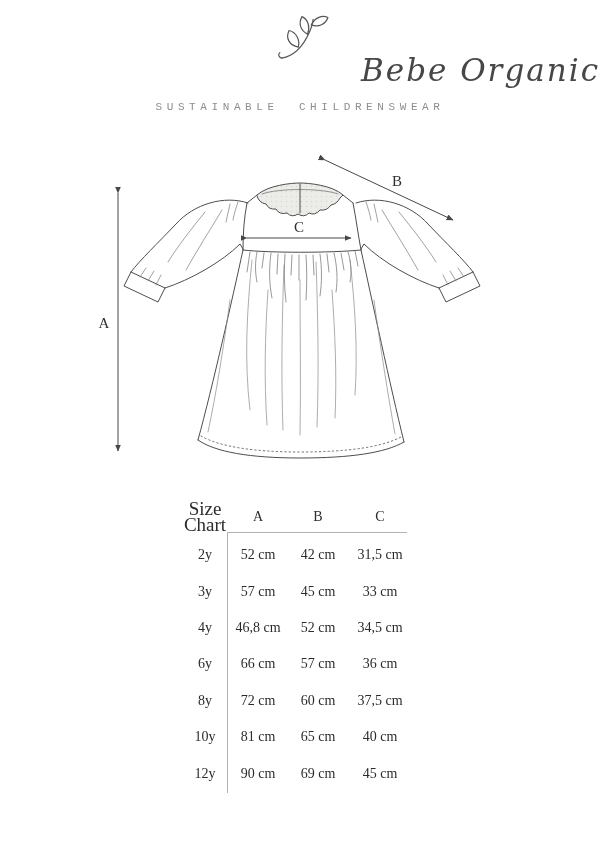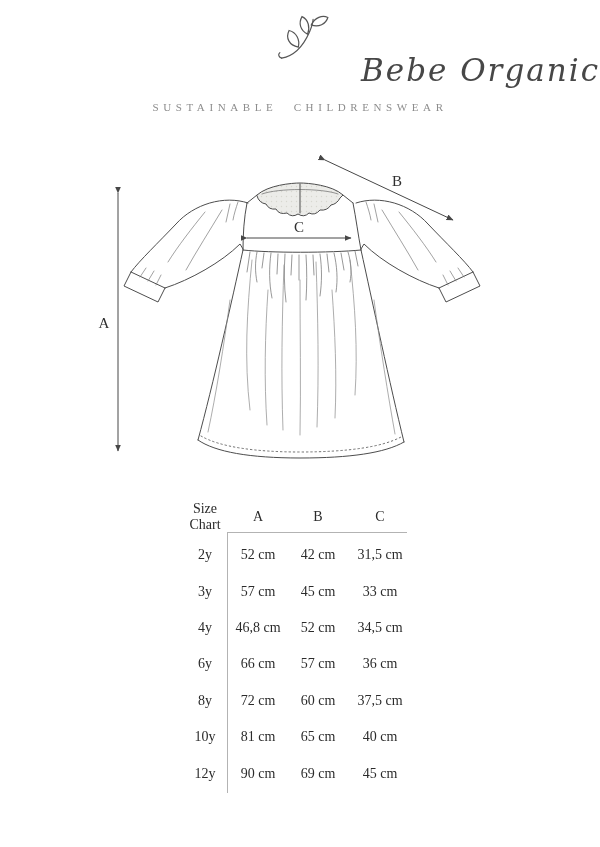--- a/index.html
+++ b/index.html
@@ -9,31 +9,31 @@
   }
   
   .sprig { position:absolute; top:12px; left:272px; }
   .brand-name {
     position:absolute; top:52px; left:0; width:100%; text-align:right;
     font-family:"DejaVu Serif",serif; font-style:italic; font-size:31px;
     letter-spacing:2px; color:#474747; font-weight:400;
   }
   .brand-tagline {
     position:absolute; top:101px; left:0; width:100%; text-align:center;
-    font-family:Liberation Serif, serif; font-size:11px;
+    font-family:Liberation Mono, monospace; font-size:11px;
     letter-spacing:4.6px; word-spacing:9px; color:#8d8d8d;
   }
   
   .diagram { position:absolute; top:140px; left:0; }
   .diagram text { font-family:"Liberation Serif","DejaVu Serif",serif; font-size:15px; fill:#2f2f2f; }
   
   .size-table { position:absolute; top:496px; left:175px; width:230px; font-size:14px; color:#2b2b2b; }
   .trow { display:grid; grid-template-columns:60px 46px 74px 50px; height:36.4px; align-items:center; text-align:center; }
   .trow.thead { height:41px; }
-  .thead .title { font-size:14px; line-height:16px; }
+  .thead .title { font-size:19px; line-height:16px; }
   .hline { position:absolute; left:227px; top:532px; width:180px; height:1px; background:#b3b3b3; }
   .vline { position:absolute; left:227px; top:532px; width:1px; height:261px; background:#b3b3b3; }
 </style>
 </head>
 <body>
 
 <div class="page">
 
   <svg class="sprig" width="60" height="48" viewBox="0 0 60 52">
     <g fill="none" stroke="#565656" stroke-width="1.3" stroke-linecap="round">

